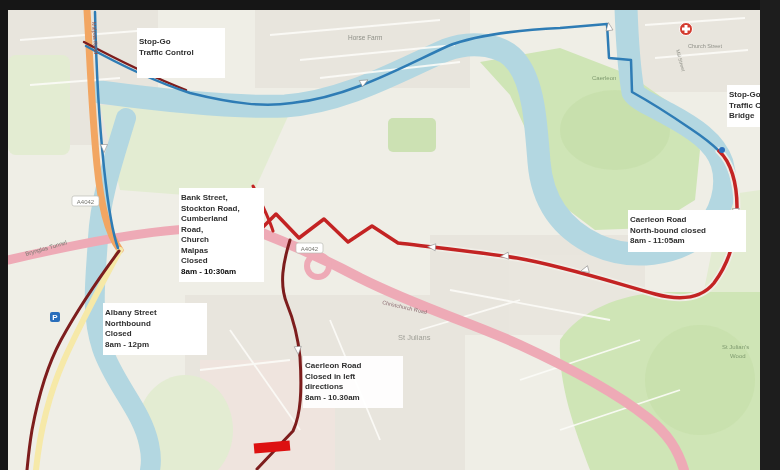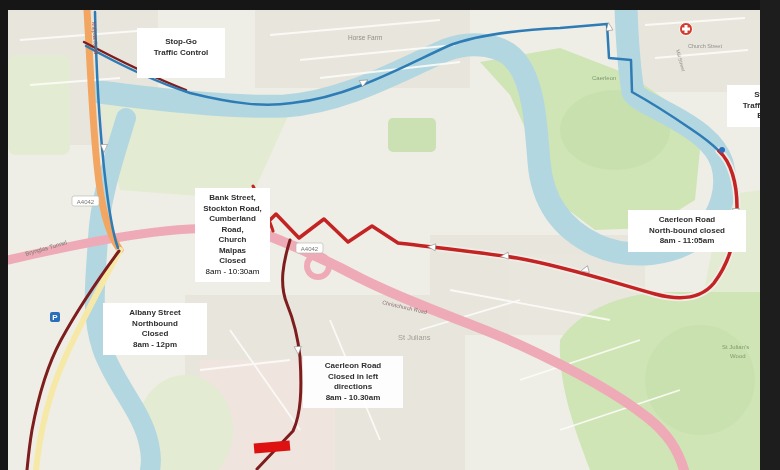--- a/index.html
+++ b/index.html
@@ -4,24 +4,24 @@
 <style>
   html,body{margin:0;padding:0;background:#000;}
   .stage{position:relative;width:780px;height:470px;overflow:hidden;
          font-family:"Liberation Sans",sans-serif;background:#efeee6;}
   .stage svg{position:absolute;left:0;top:0;z-index:0;}
   .bar{position:absolute;background:#161616;z-index:6;}
   .bar.top{left:0;top:0;width:780px;height:10px;}
   .bar.left{left:0;top:0;width:8px;height:470px;}
   .bar.right{left:760px;top:0;width:20px;height:470px;background:#1d1d1d;}
   .box{position:absolute;z-index:3;background:#fff;color:#2f2f2f;
-       font-size:8px;font-weight:bold;line-height:10.5px;text-align:center;
-       padding:5px 8px;box-sizing:border-box;}
+       font-size:8px;font-weight:bold;line-height:10.5px;
+       padding:5px 2px;box-sizing:border-box;}
   .box span{display:block;}
-  .box .time{color:#0a0a0a;font-weight:400;}
+  .box .time{color:#0a0a0a;font-weight:700;}
   .box.translucent{background:rgba(255,255,255,0.93);}
   .clipped{position:absolute;z-index:3;left:8px;top:348px;width:26px;
            font-size:7.5px;font-weight:bold;line-height:11px;color:#222;
            text-align:left;z-index:3;}
   .clipped span{display:block;}
   .clipped .red{color:#d42020;font-weight:800;}
 </style>
 </head>
 <body>
 
@@ -138,21 +138,21 @@
         <text x="309.5" y="250.5" font-size="6" fill="#777770" text-anchor="middle">A4042</text>
       </g>
     </g>
   </svg>
 
   <div class="box" style="left:137px;top:28px;width:88px;height:50px;padding-top:9px;">
     <span>Stop-Go</span>
     <span>Traffic Control</span>
   </div>
 
-  <div class="box" style="left:195px;top:188px;width:75px;">
+  <div class="box" style="left:179px;top:188px;width:85px;">
     <span>Bank Street,</span>
     <span>Stockton Road,</span>
     <span>Cumberland</span>
     <span>Road,</span>
     <span>Church</span>
     <span>Malpas</span>
     <span>Closed</span>
     <span class="time">8am - 10:30am</span>
   </div>
 

